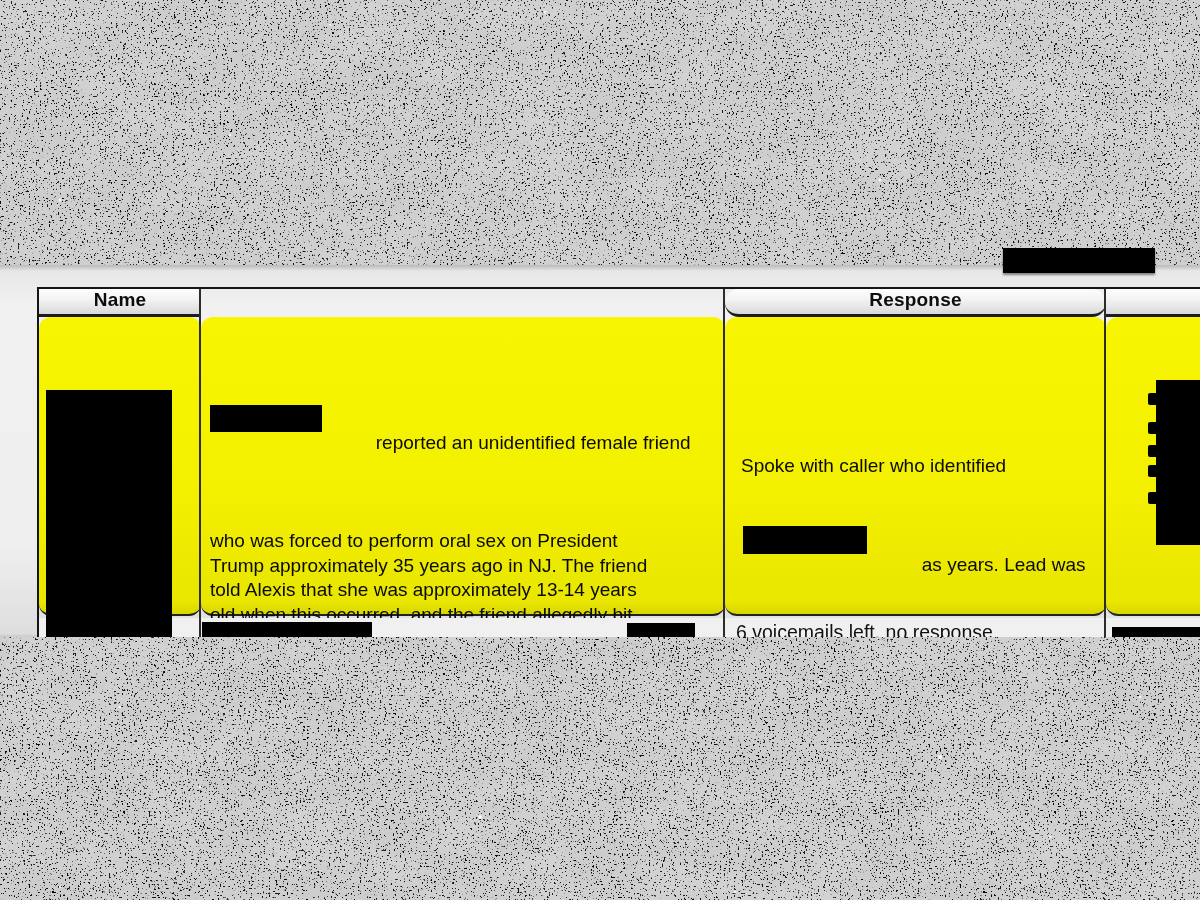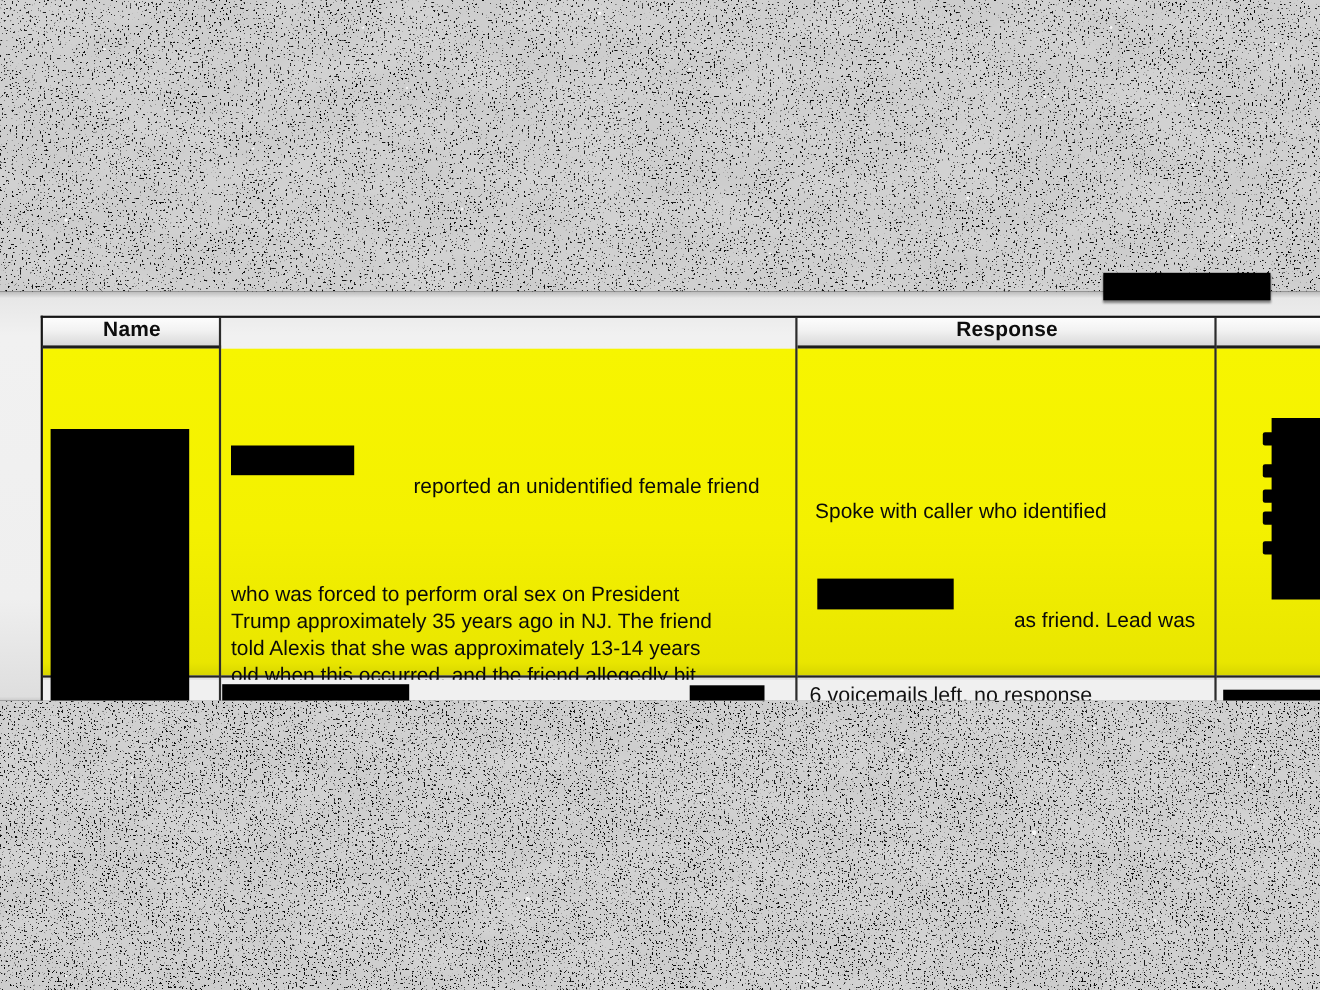--- a/index.html
+++ b/index.html
@@ -36,28 +36,29 @@
   
   .hdr {
     top:0; height:28px;
     background:linear-gradient(180deg,#fdfdfd 0%,#f2f2f2 45%,#d9d9d9 100%);
     border-bottom:3px solid #1d1d1d;
     display:flex; align-items:flex-start; justify-content:center;
     font-size:19px; font-weight:bold; color:#0d0d0d; letter-spacing:0.2px;
   }
   .hdr-1 { left:0; width:162px; }
   .hdr-2 { left:162px; width:524px; }
-  .hdr-3 { left:686px; width:381px; }
+  .hdr-3 { left:686px; width:381px;border-radius:14px; }
   .hdr-4 { left:1067px; width:300px; }
 
   
   .row1 {
     top:28px; height:299px;
     background:linear-gradient(180deg,#f7f500 0%,#f4f100 55%,#e9e600 96%,#d8d600 100%);
     border-bottom:2px solid #222;
+    border-radius:12px;
   }
   .r1-1 { left:0; width:162px; }
   .r1-2 { left:162px; width:524px; }
   .r1-3 { left:686px; width:381px; }
   .r1-4 { left:1067px; width:300px; }
 
   
   .row2 { top:329px; height:30px; background:#f0f0f0; }
   .r2-1 { left:0; width:162px; }
   .r2-2 { left:162px; width:524px; }
@@ -189,21 +190,21 @@
 friend was allegedly hit in the face after she laughed
 about biting President Trump. The friend said she
 was also abused by Epstein.</div>
       </div>
     </div>
 
     <div class="cell row1 r1-3">
       <div class="response-block body-text">
         <div>Spoke with caller who identified</div>
         <div class="response-line2">
-          <span class="redact redact-r1"></span><span>as friend. Lead was</span>
+          <span class="redact redact-r1"></span><span>as years. Lead was</span>
         </div>
         
       </div>
     </div>
 
     <div class="cell row1 r1-4">
       <div class="redact redact-col4"></div>
       <div class="nub" style="top:76px"></div>
       <div class="nub" style="top:105px"></div>
       <div class="nub" style="top:128px"></div>

